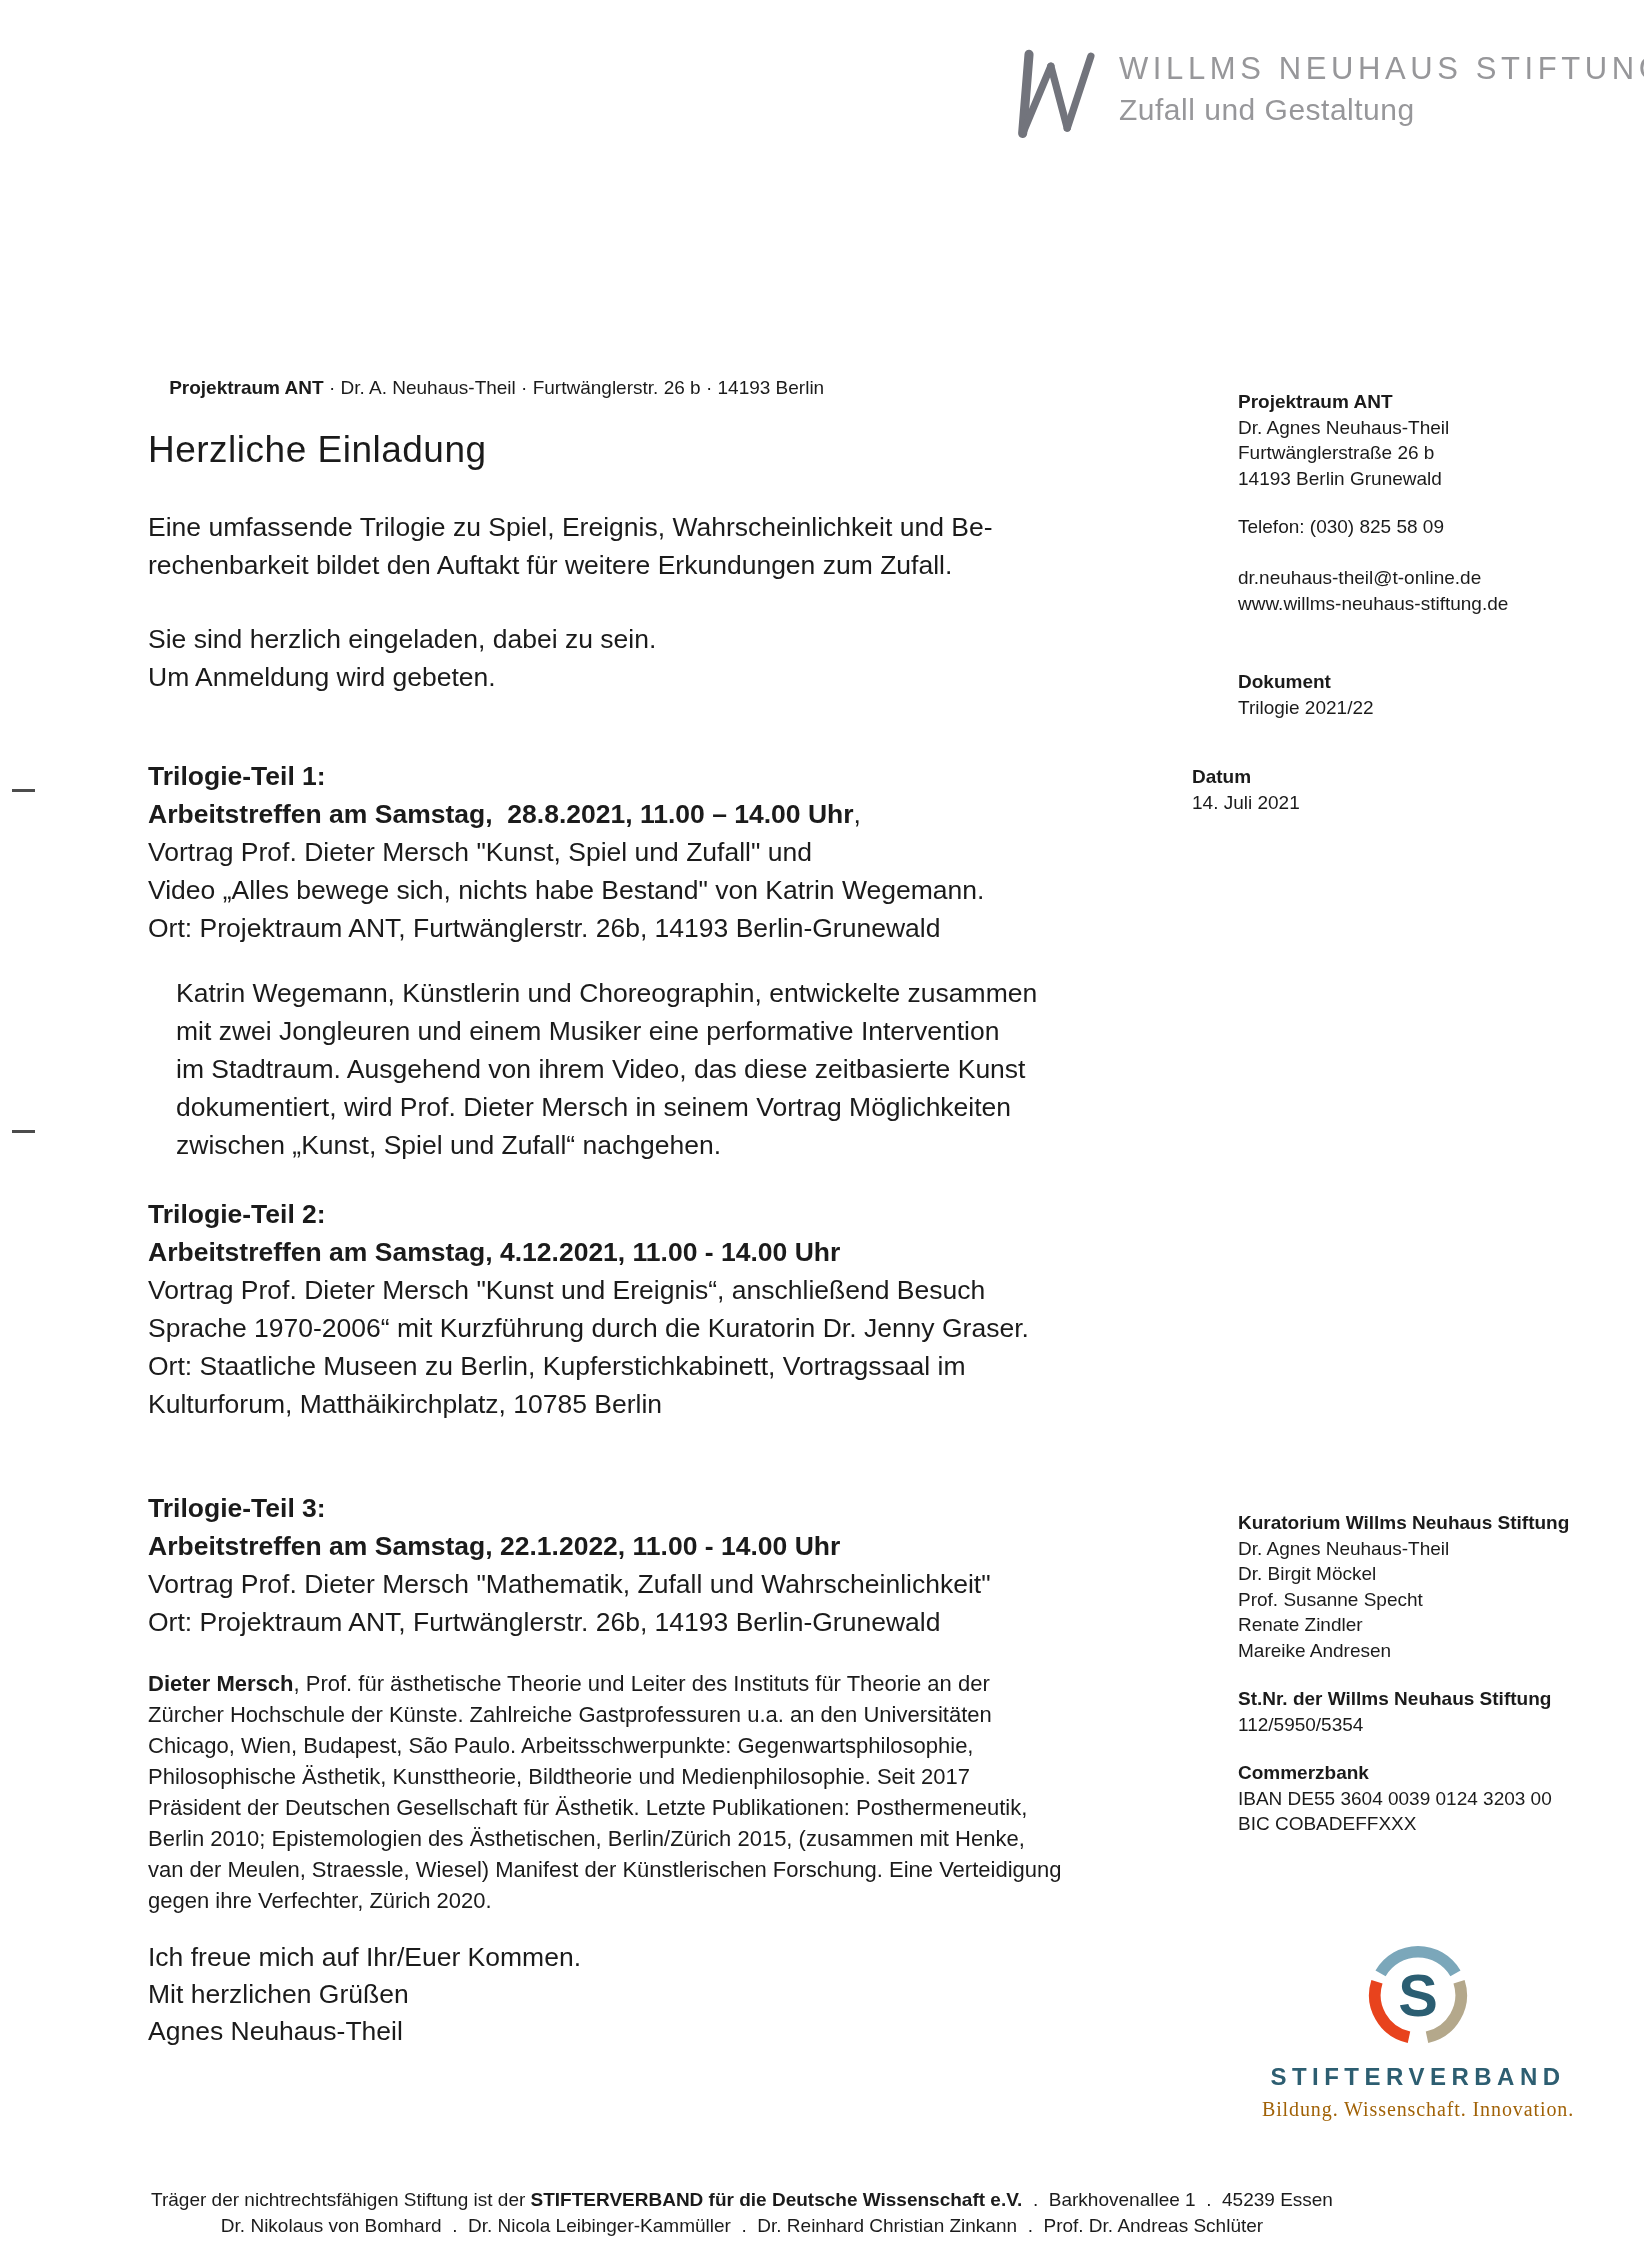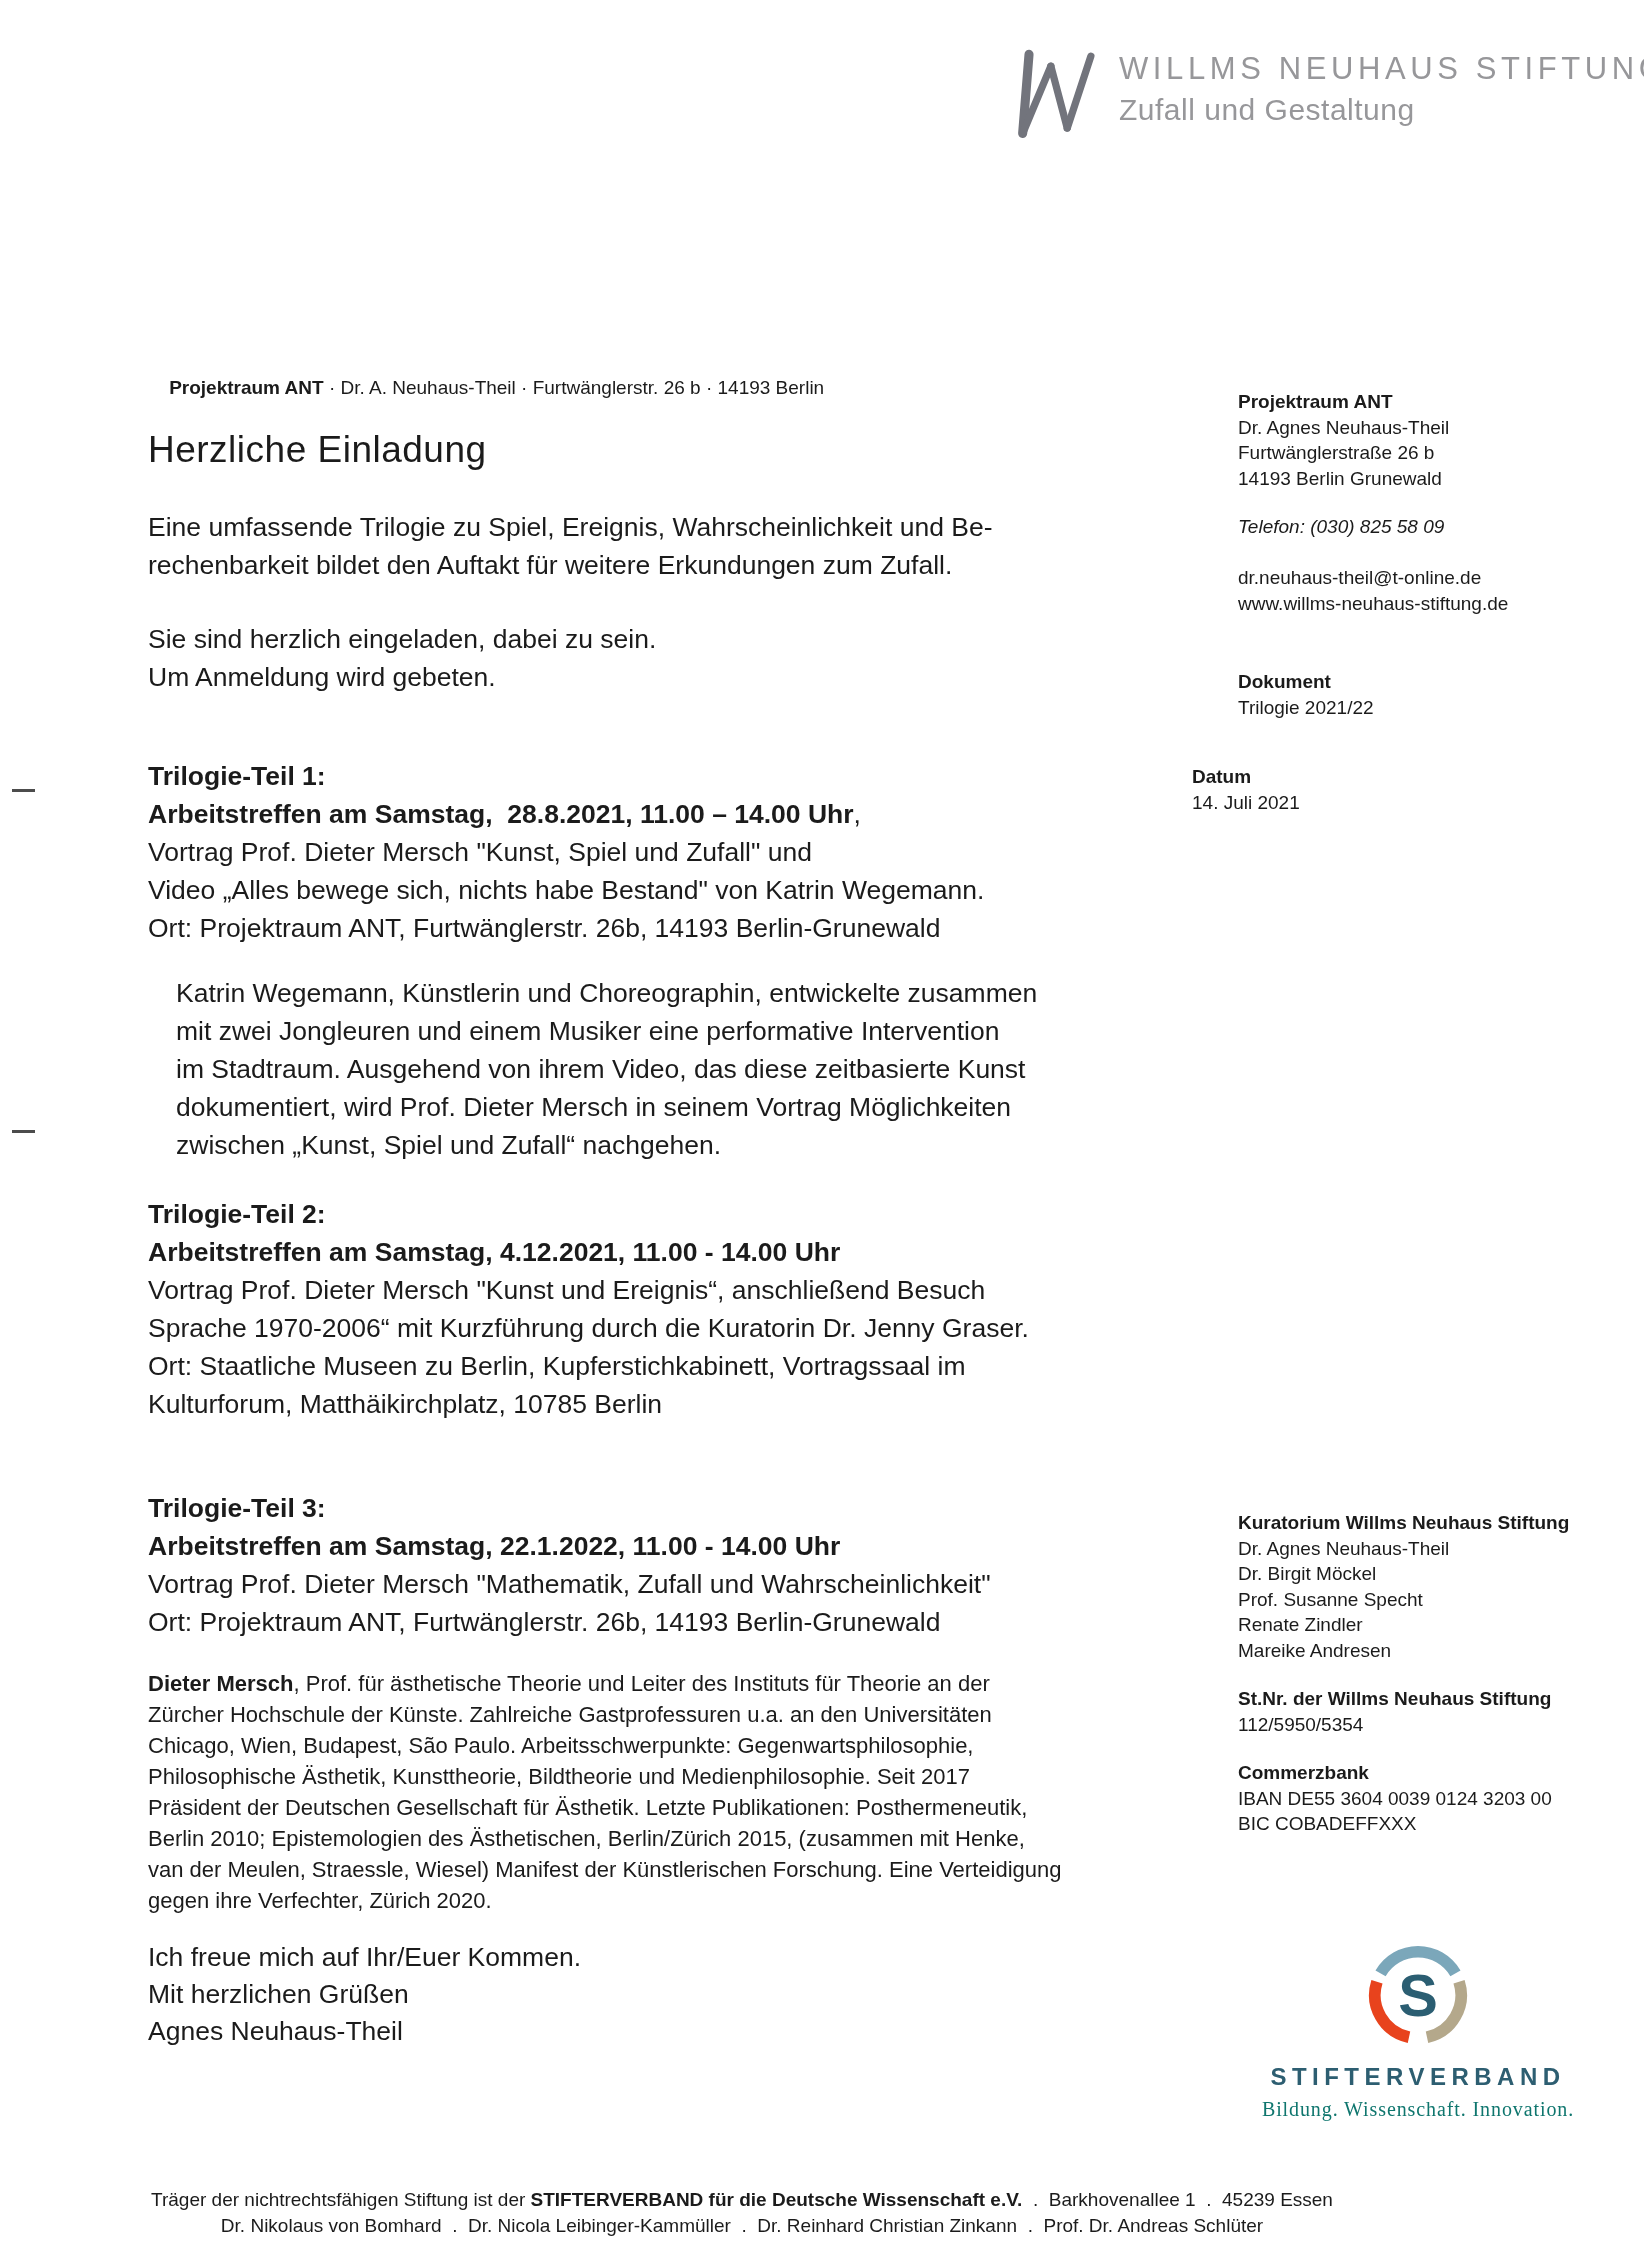--- a/index.html
+++ b/index.html
@@ -13,21 +13,21 @@
   .side{font-size:19px;line-height:25.6px;}
   .side .hd{font-weight:700;}
   .sender{font-size:19px;}
   .title{font-size:37px;letter-spacing:0.5px;}
   .brand-line1{font-size:31px;letter-spacing:4.6px;color:#97979a;}
   .brand-line2{font-size:30px;letter-spacing:0.5px;color:#97979a;}
   .fold{position:absolute;left:12px;width:23px;height:2.7px;background:#4c4c4c;}
   .footer{width:1484px;text-align:center;font-size:19px;line-height:25.6px;}
   .sv-block{width:402px;text-align:center;color:#2d5e71;}
   .sv-word{font-size:24px;font-weight:700;letter-spacing:5.5px;color:#2d5e71;}
-  .sv-tag{font-family:"Liberation Serif",serif;font-size:20px;letter-spacing:0.9px;color:#0f766e;}
+  .sv-tag{font-family:"Liberation Serif",serif;font-size:20px;letter-spacing:0.9px;color:#a16207;}
 </style>
 </head>
 <body>
 
 <div class="page">
 
   <div class="abs" style="left:999px;top:44px;">
     <svg width="111" height="108" viewBox="0 0 122 118">
       <polyline points="33,11 26,98" fill="none" stroke="#72747c" stroke-width="10" stroke-linecap="round"></polyline>
       <polyline points="26,98 57,24" fill="none" stroke="#72747c" stroke-width="8" stroke-linecap="round"></polyline>
@@ -115,21 +115,21 @@
     </div>
 
   <div class="abs side" style="left:1238px;top:389px;">
     <div class="ln hd">Projektraum ANT</div>
     <div>
         <div class="ln">Dr. Agnes Neuhaus-Theil</div>
         <div class="ln">Furtwänglerstraße 26 b</div>
         <div class="ln">14193 Berlin Grunewald</div>
       </div>
   </div>
-  <div class="abs side ln" style="left:1238px;top:514px;font-style:italic;">Telefon: (030) 825 58 09</div>
+  <div class="abs side ln" style="left:1238px;top:514px;">Telefon: (030) 825 58 09</div>
   <div class="abs side" style="left:1238px;top:565px;">
     <div class="ln">dr.neuhaus-theil@t-online.de</div>
     <div class="ln">www.willms-neuhaus-stiftung.de</div>
   </div>
   <div class="abs side" style="left:1238px;top:669px;">
     <div class="ln hd">Dokument</div>
     <div class="ln">Trilogie 2021/22</div>
   </div>
   <div class="abs side" style="left:1192px;top:764px;">
     <div class="ln hd">Datum</div>

